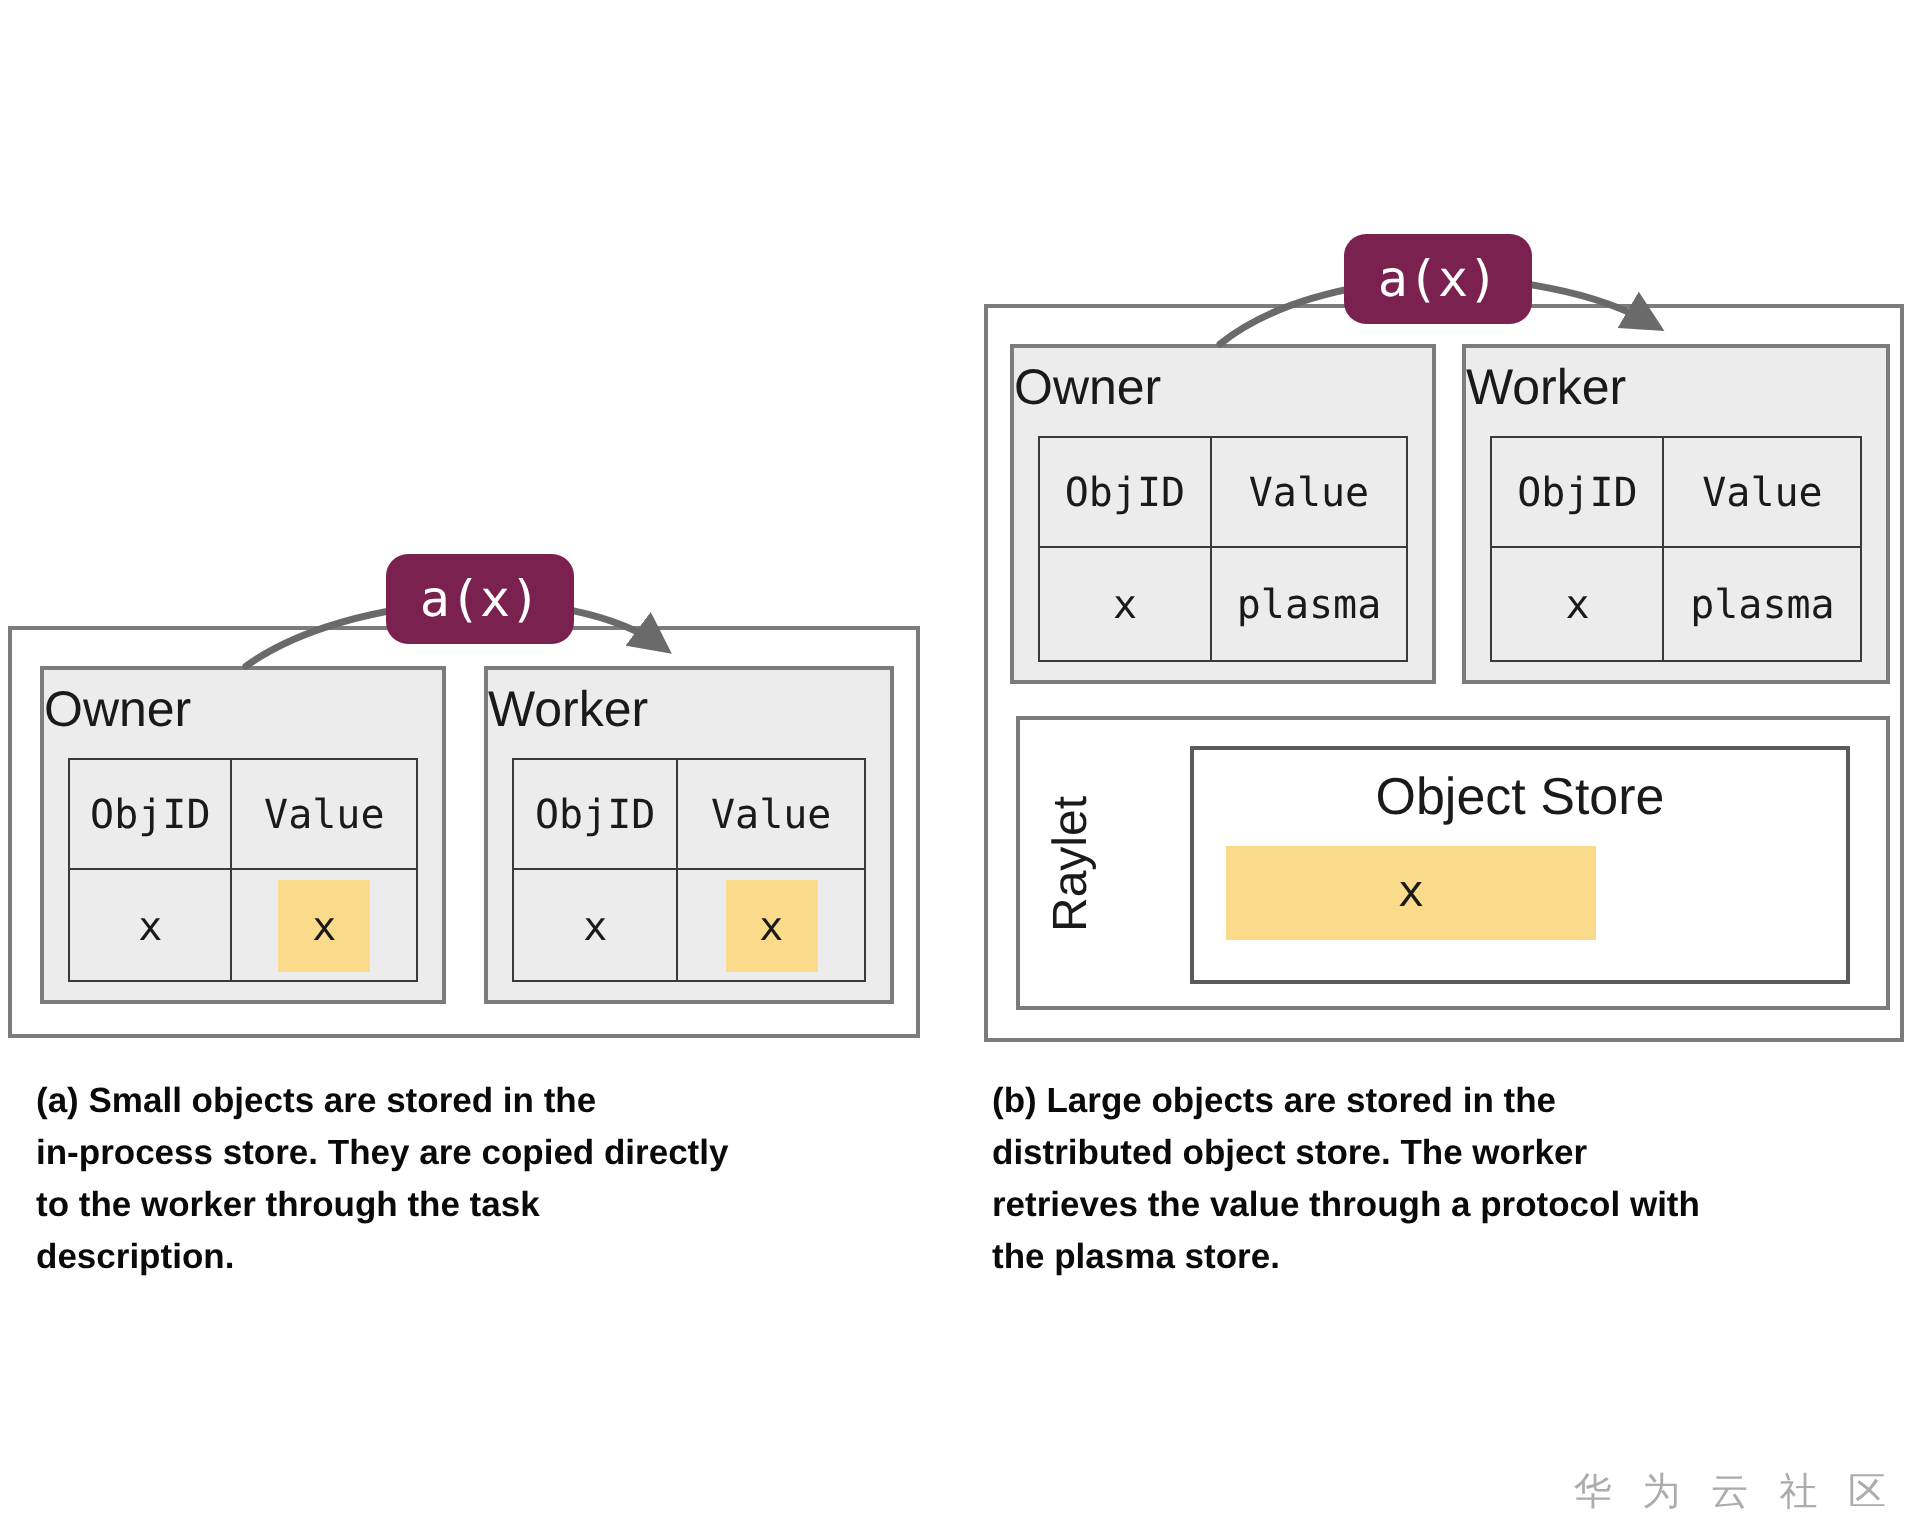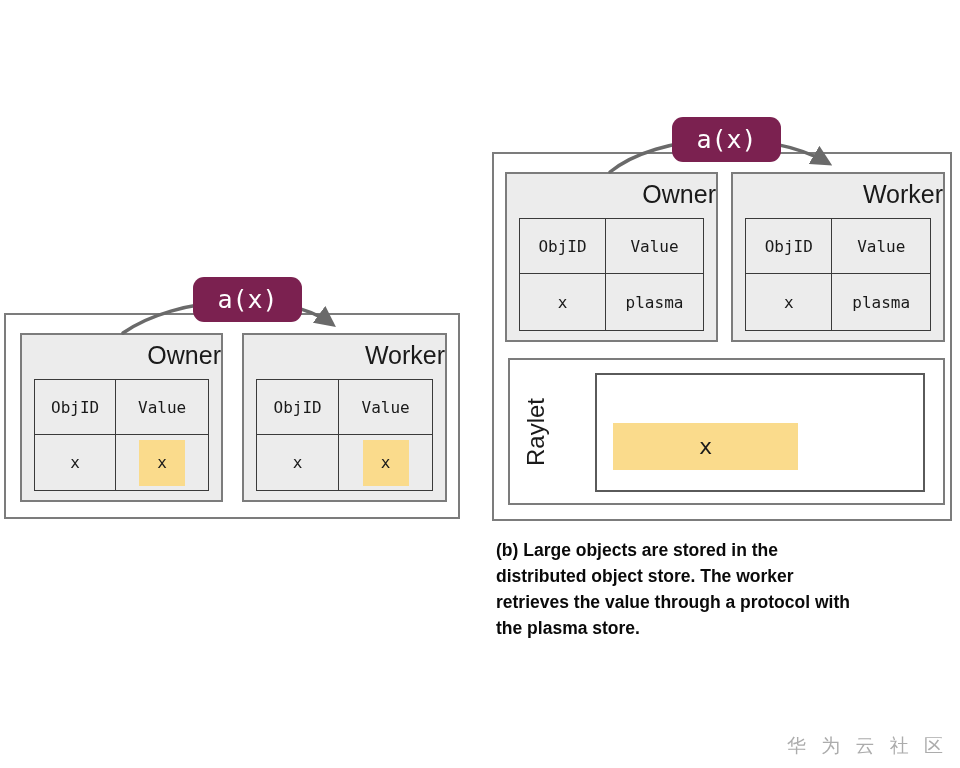--- a/index.html
+++ b/index.html
@@ -19,42 +19,42 @@
   }
   .panel-box{
     position:absolute;background:#ffffff;border:2px solid var(--border-gray);
     box-sizing:border-box;z-index:1;
   }
   .proc-box{
     position:absolute;background:var(--box-fill);border:2px solid var(--border-gray);
     box-sizing:border-box;z-index:1;
   }
   .proc-title{
-    position:absolute;top:6px;left:0;right:0;text-align:right;
+    position:absolute;top:6px;left:0;right:0;text-align:left;
     font-size:25px;color:var(--text-dark);
   }
   .kv-table{
     position:absolute;left:12px;right:12px;top:44px;bottom:9px;
     display:grid;grid-template-columns:47% 53%;grid-template-rows:55px 1fr;
     border:1px solid var(--line-dark);
   }
   .kv-cell{
     display:flex;align-items:center;justify-content:center;
-    font-family:"DejaVu Sans Mono",monospace;font-size:16px;color:var(--text-dark);
+    font-family:"DejaVu Sans Mono",monospace;font-size:20px;color:var(--text-dark);
     box-sizing:border-box;
   }
   .kv-cell.col1{border-right:1px solid var(--line-dark);}
   .kv-cell.hdr{border-bottom:1px solid var(--line-dark);}
   .hl-chip{
     background:var(--highlight);width:46px;height:46px;
     display:flex;align-items:center;justify-content:center;
   }
   .italic{}
   .task-badge{
-    position:absolute;width:109px;height:45px;background:var(--badge-bg);
+    position:absolute;width:94px;height:45px;background:var(--badge-bg);
     border-radius:11px;color:#ffffff;display:flex;align-items:center;justify-content:center;
     font-family:"DejaVu Sans Mono",monospace;font-size:25px;z-index:3;
   }
   #arrow-layer{position:absolute;left:0;top:0;width:960px;height:768px;z-index:2;pointer-events:none;}
   #arrow-layer path.flow{stroke:var(--arrow);stroke-width:3.5;fill:none;stroke-linecap:round;}
   #arrow-layer .head{fill:var(--arrow);}
   .raylet-box{
     position:absolute;left:508px;top:358px;width:437px;height:147px;
     background:#ffffff;border:2px solid var(--border-gray);box-sizing:border-box;z-index:1;
   }
@@ -125,20 +125,24 @@
     <div class="kv-table">
       <div class="kv-cell hdr col1">ObjID</div>
       <div class="kv-cell hdr">Value</div>
       <div class="kv-cell col1">x</div>
       <div class="kv-cell">
         <span class="hl-chip">x</span>
       </div>
     </div>
   </div>
 
+  <div class="caption" id="caption-a">(a) Small objects are stored in the
+in-process store. They are copied directly
+to the worker through the task
+description.</div>
 
   <div class="task-badge" style="left:672px;top:117px;">
     <span>a(x)</span>
   </div>
 
   <div class="panel-box" style="left:492px;top:152px;width:460px;height:369px;"></div>
 
   <div class="proc-box" style="left:505px;top:172px;width:213px;height:170px;">
     <div class="proc-title">Owner</div>
     <div class="kv-table">
@@ -155,20 +159,21 @@
       <div class="kv-cell hdr col1">ObjID</div>
       <div class="kv-cell hdr">Value</div>
       <div class="kv-cell col1">x</div>
       <div class="kv-cell italic">plasma</div>
     </div>
   </div>
 
   <div class="raylet-box">
     <div class="raylet-label">Raylet</div>
     <div class="objstore-box">
+      <div class="objstore-title">Object Store</div>
       <div class="objstore-bar">x</div>
     </div>
   </div>
 
   <div class="caption" id="caption-b">(b) Large objects are stored in the
 distributed object store. The worker
 retrieves the value through a protocol with
 the plasma store.</div>
 
   <div id="watermark">华 为 云 社 区</div>

